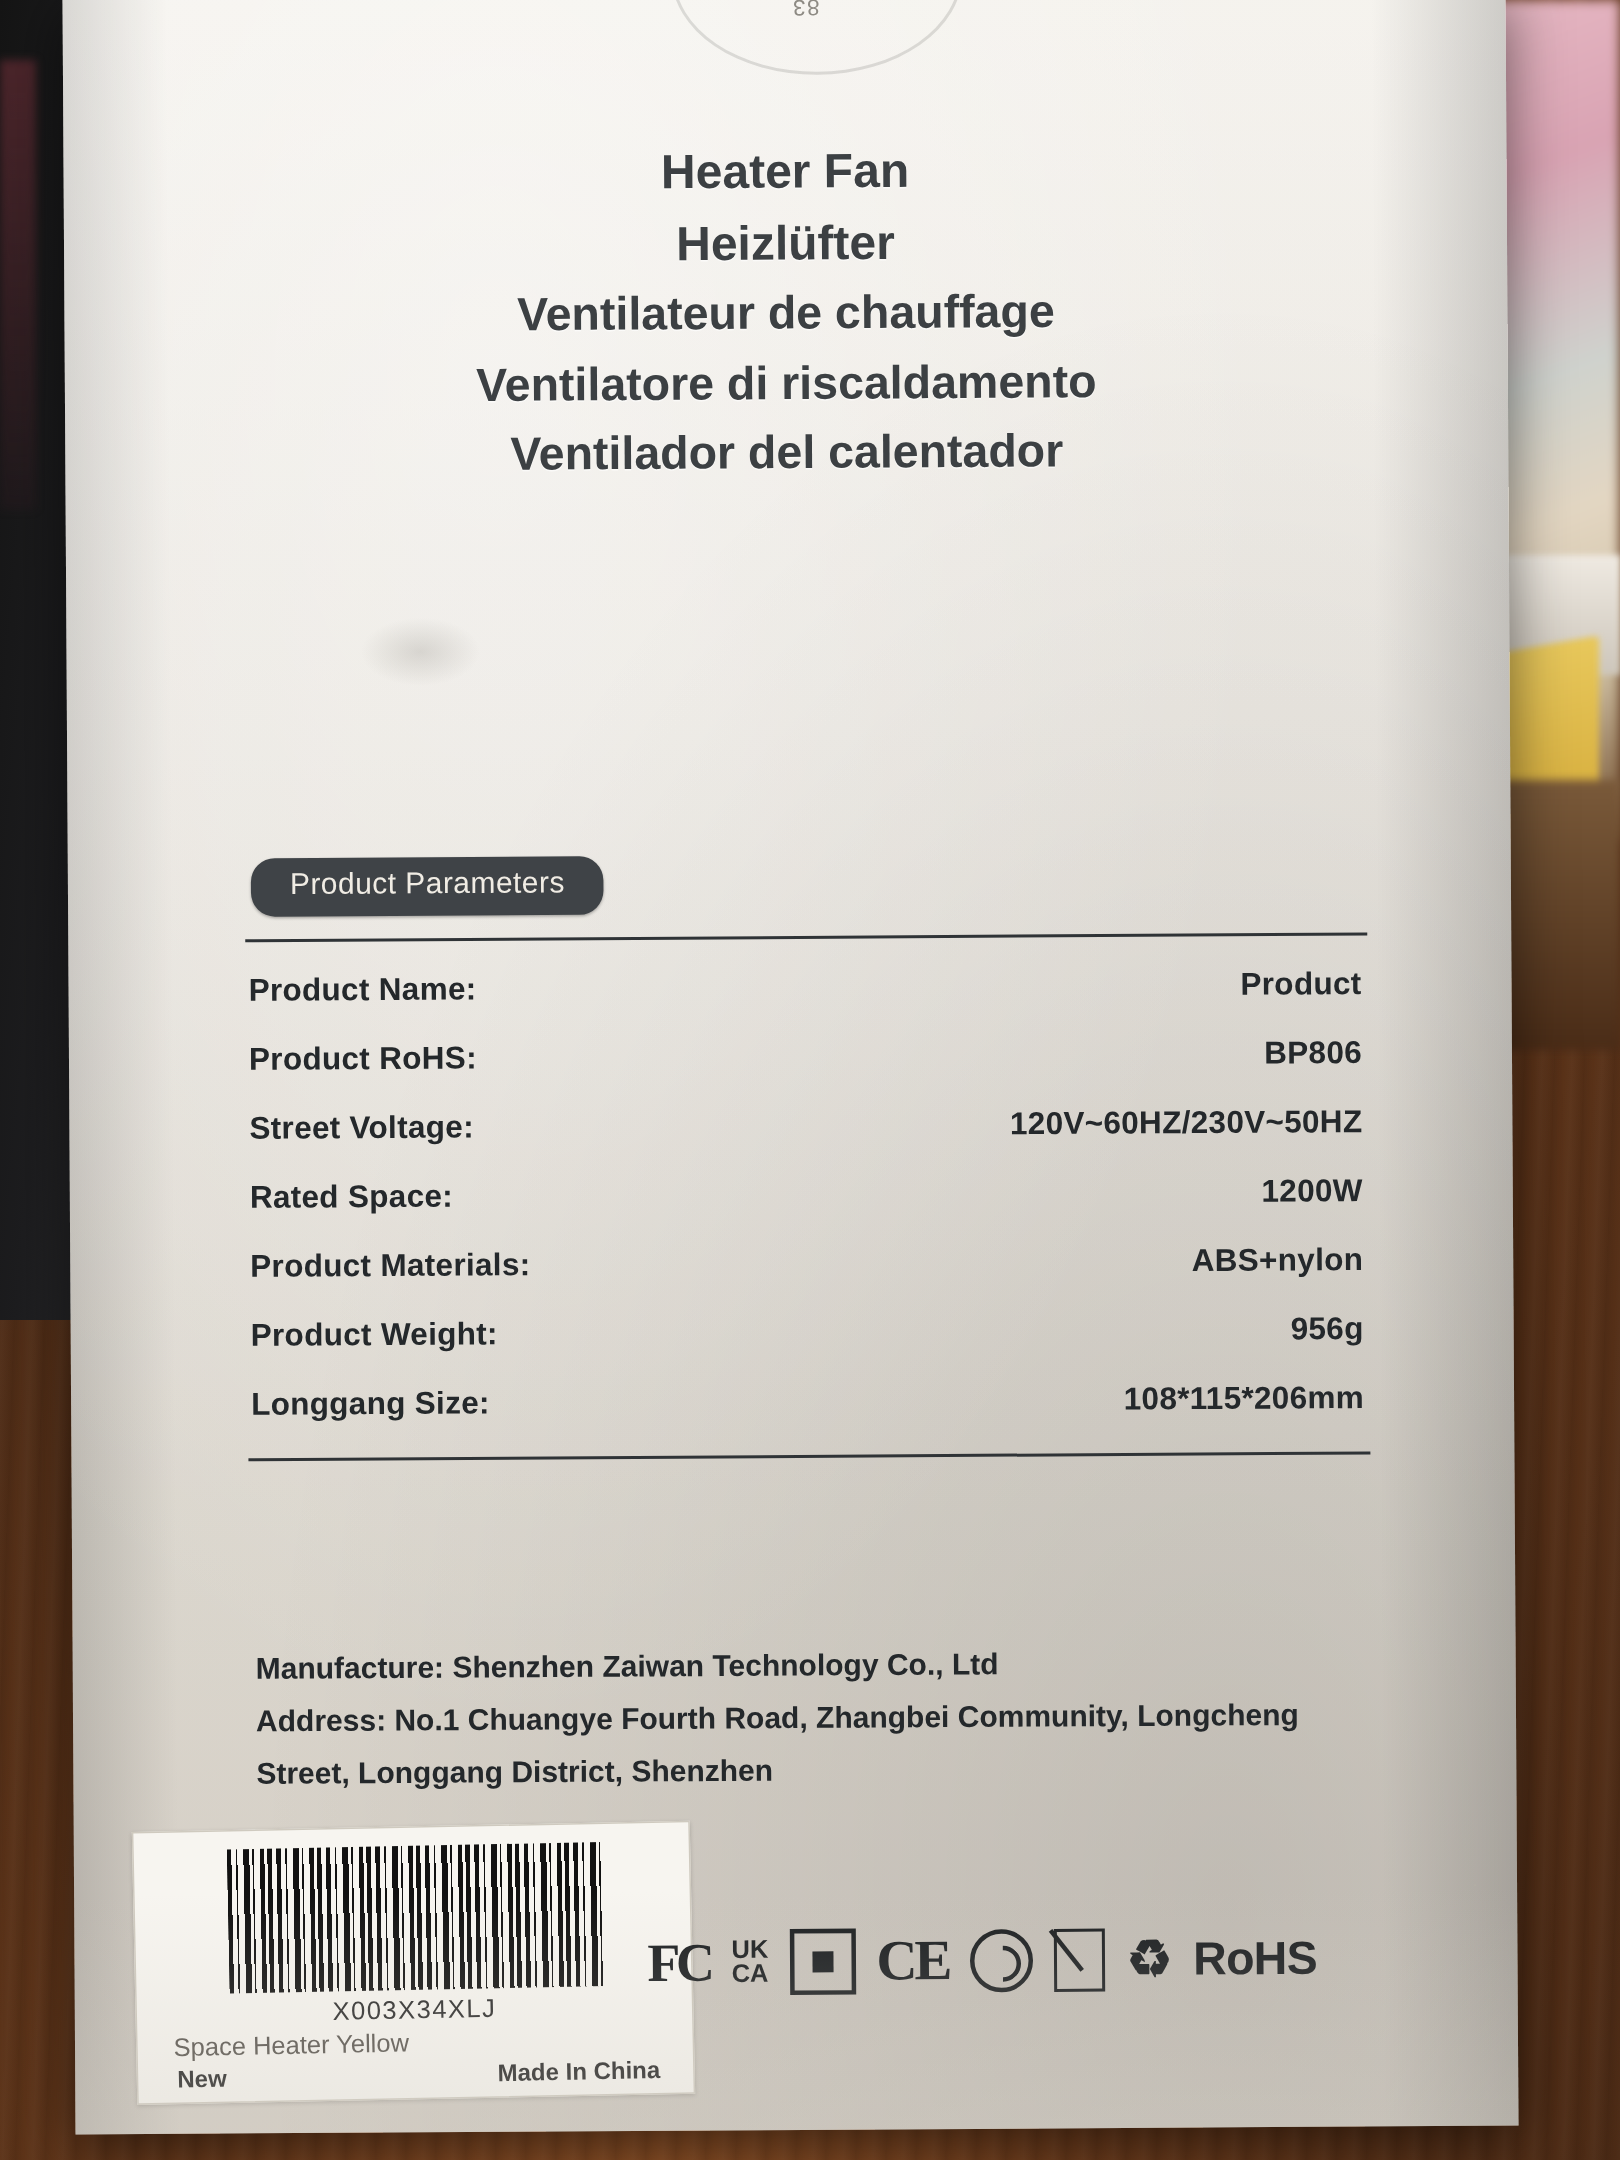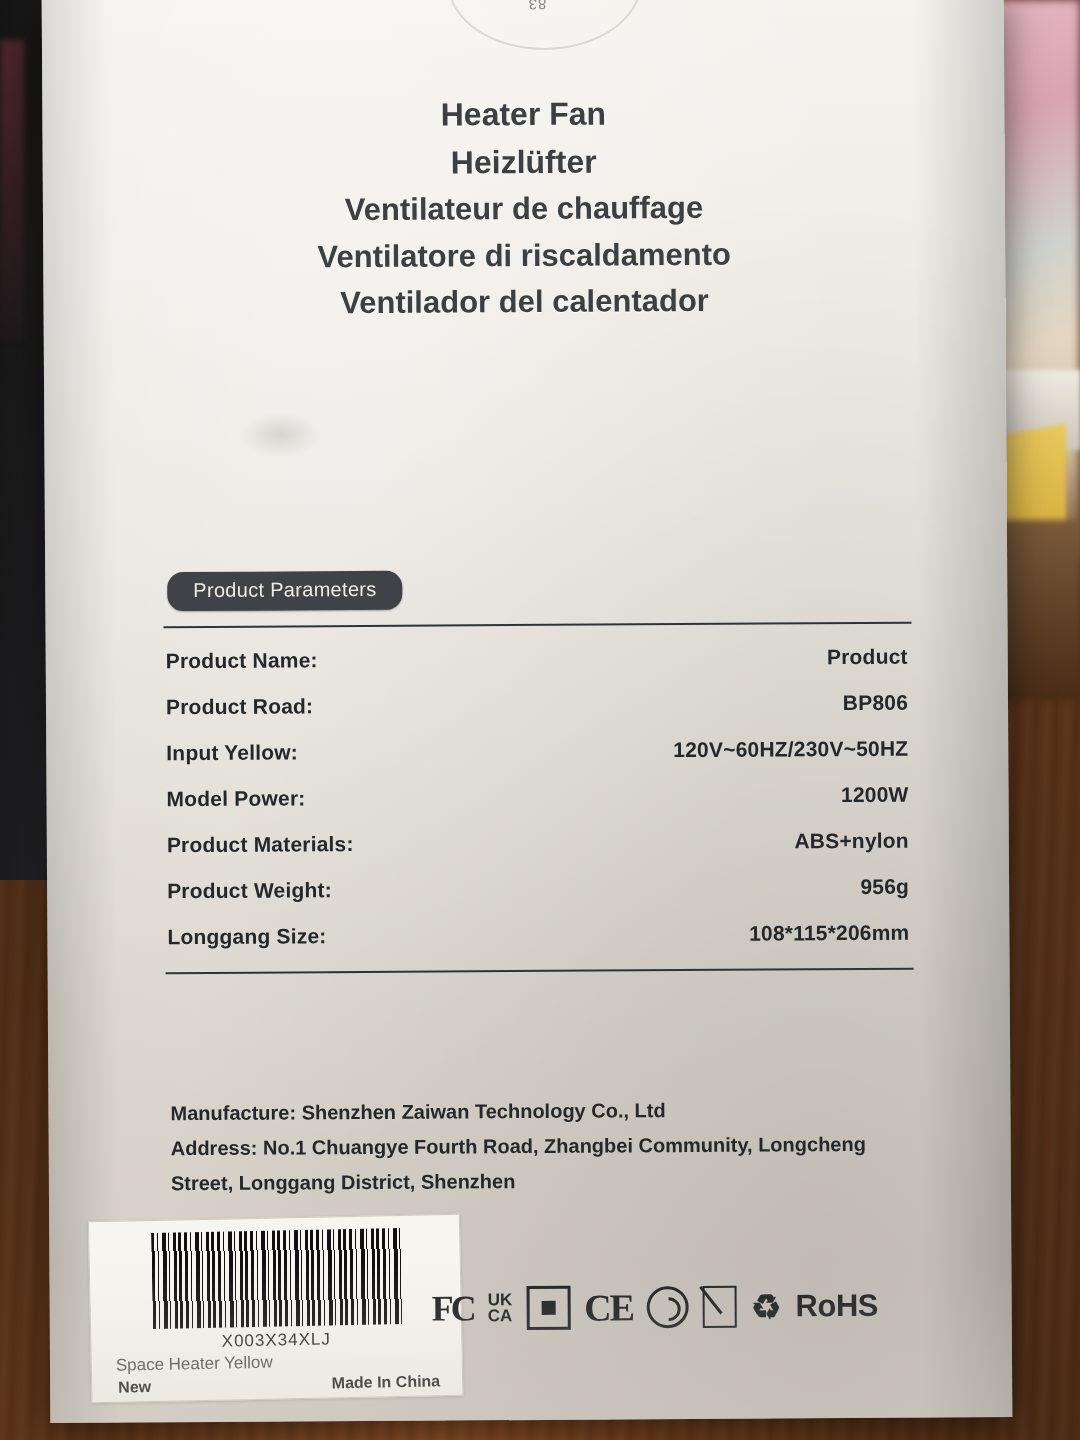--- a/index.html
+++ b/index.html
@@ -401,29 +401,29 @@
       <div class="thumb-smudge"></div>
 
       <div class="params-pill">Product Parameters</div>
 
       <div class="spec-table">
         <div class="spec-row">
           <span class="label">Product Name:</span>
           <span class="value">Product</span>
         </div>
         <div class="spec-row">
-          <span class="label">Product Road:</span>
+          <span class="label">Product RoHS:</span>
           <span class="value">BP806</span>
         </div>
         <div class="spec-row">
-          <span class="label">Input Yellow:</span>
+          <span class="label">Street Voltage:</span>
           <span class="value">120V~60HZ/230V~50HZ</span>
         </div>
         <div class="spec-row">
-          <span class="label">Model Power:</span>
+          <span class="label">Rated Space:</span>
           <span class="value">1200W</span>
         </div>
         <div class="spec-row">
           <span class="label">Product Materials:</span>
           <span class="value">ABS+nylon</span>
         </div>
         <div class="spec-row">
           <span class="label">Product Weight:</span>
           <span class="value">956g</span>
         </div>

